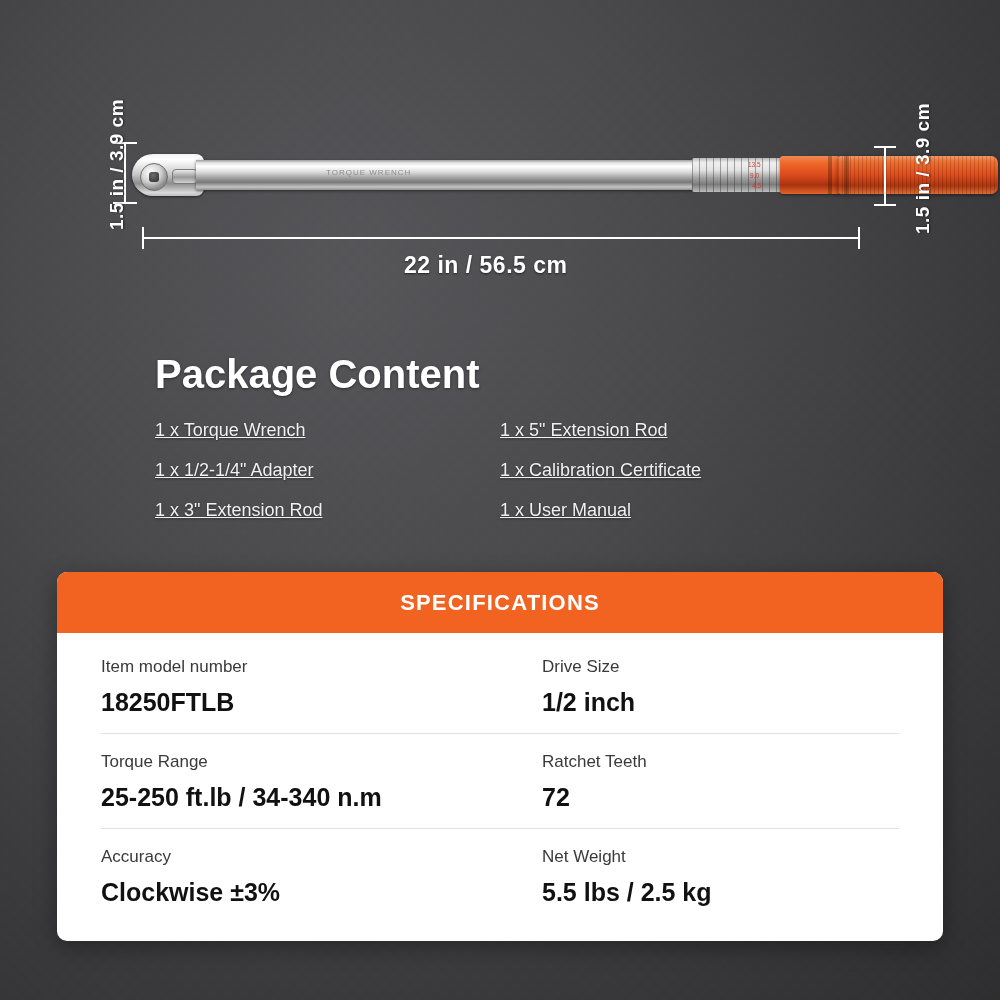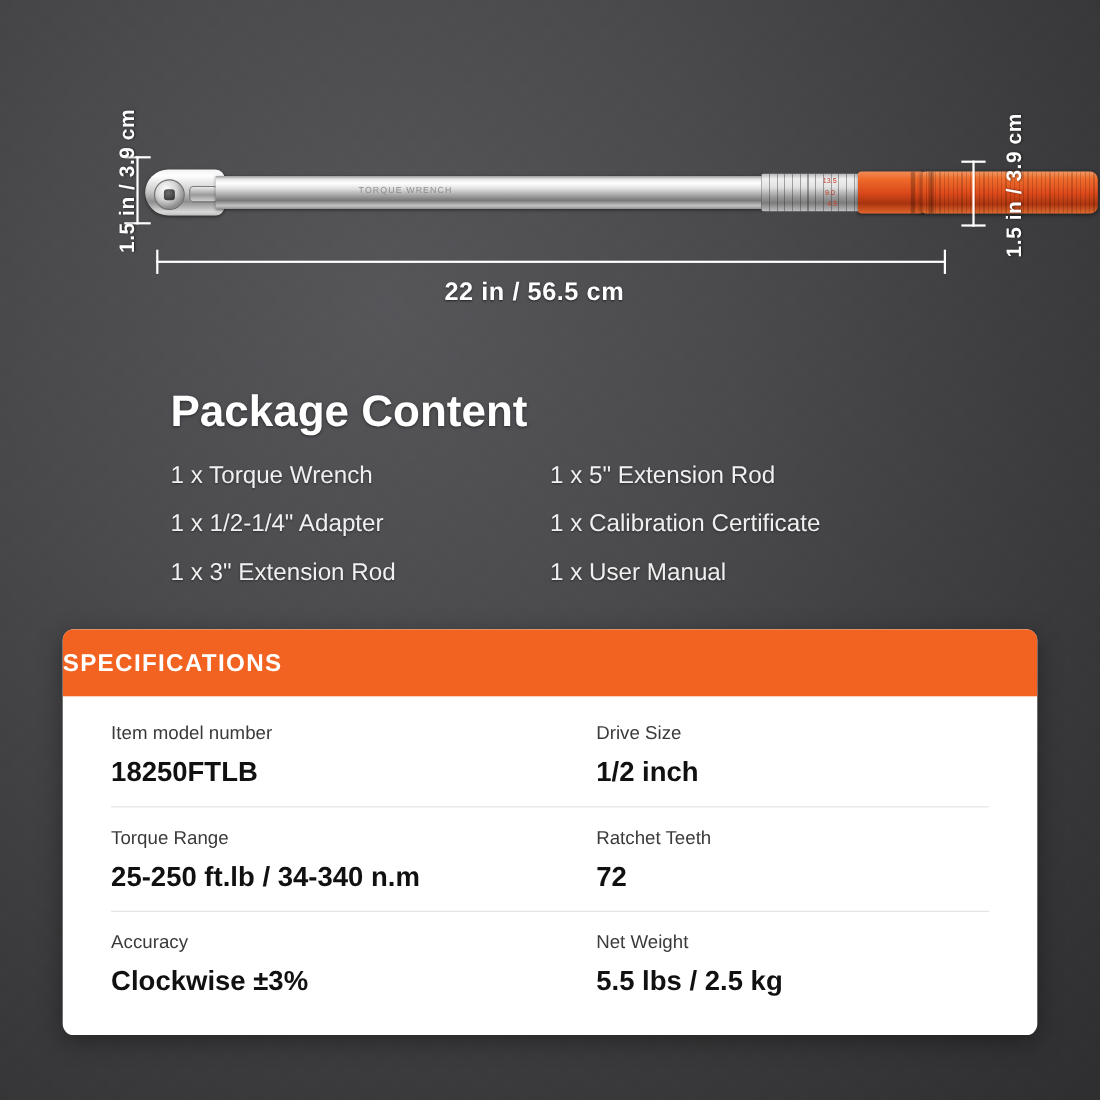--- a/index.html
+++ b/index.html
@@ -198,40 +198,42 @@
     text-shadow: 0 1px 3px rgba(0,0,0,0.5);
   }
   .package-cols {
     display: flex;
   }
   .package-col {
     width: 345px;
   }
   .package-item {
     color: #f0f0f0;
-    font-size: 22px;
+    font-size: 18px;
     line-height: 1;
     margin-bottom: 22px;
     text-shadow: 0 1px 2px rgba(0,0,0,0.45);
+    text-decoration: underline;
   }
 
   
   .spec-card {
     position: absolute;
     left: 57px;
     top: 572px;
     width: 886px;
     background: #ffffff;
     border-radius: 10px;
     overflow: hidden;
     box-shadow: 0 6px 22px rgba(0,0,0,0.35);
   }
   .spec-header {
     background: #f26322;
     color: #ffffff;
+    text-align: center;
     font-size: 22px;
     font-weight: bold;
     letter-spacing: 1.2px;
     padding: 18px 0 17px 0;
   }
   .spec-body {
     padding: 6px 0 18px 0;
   }
   .spec-row {
     display: flex;

